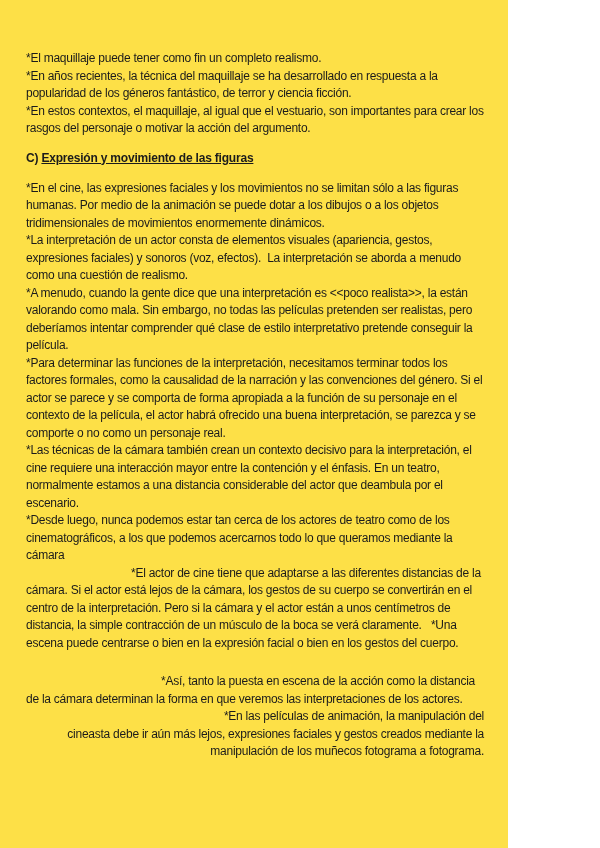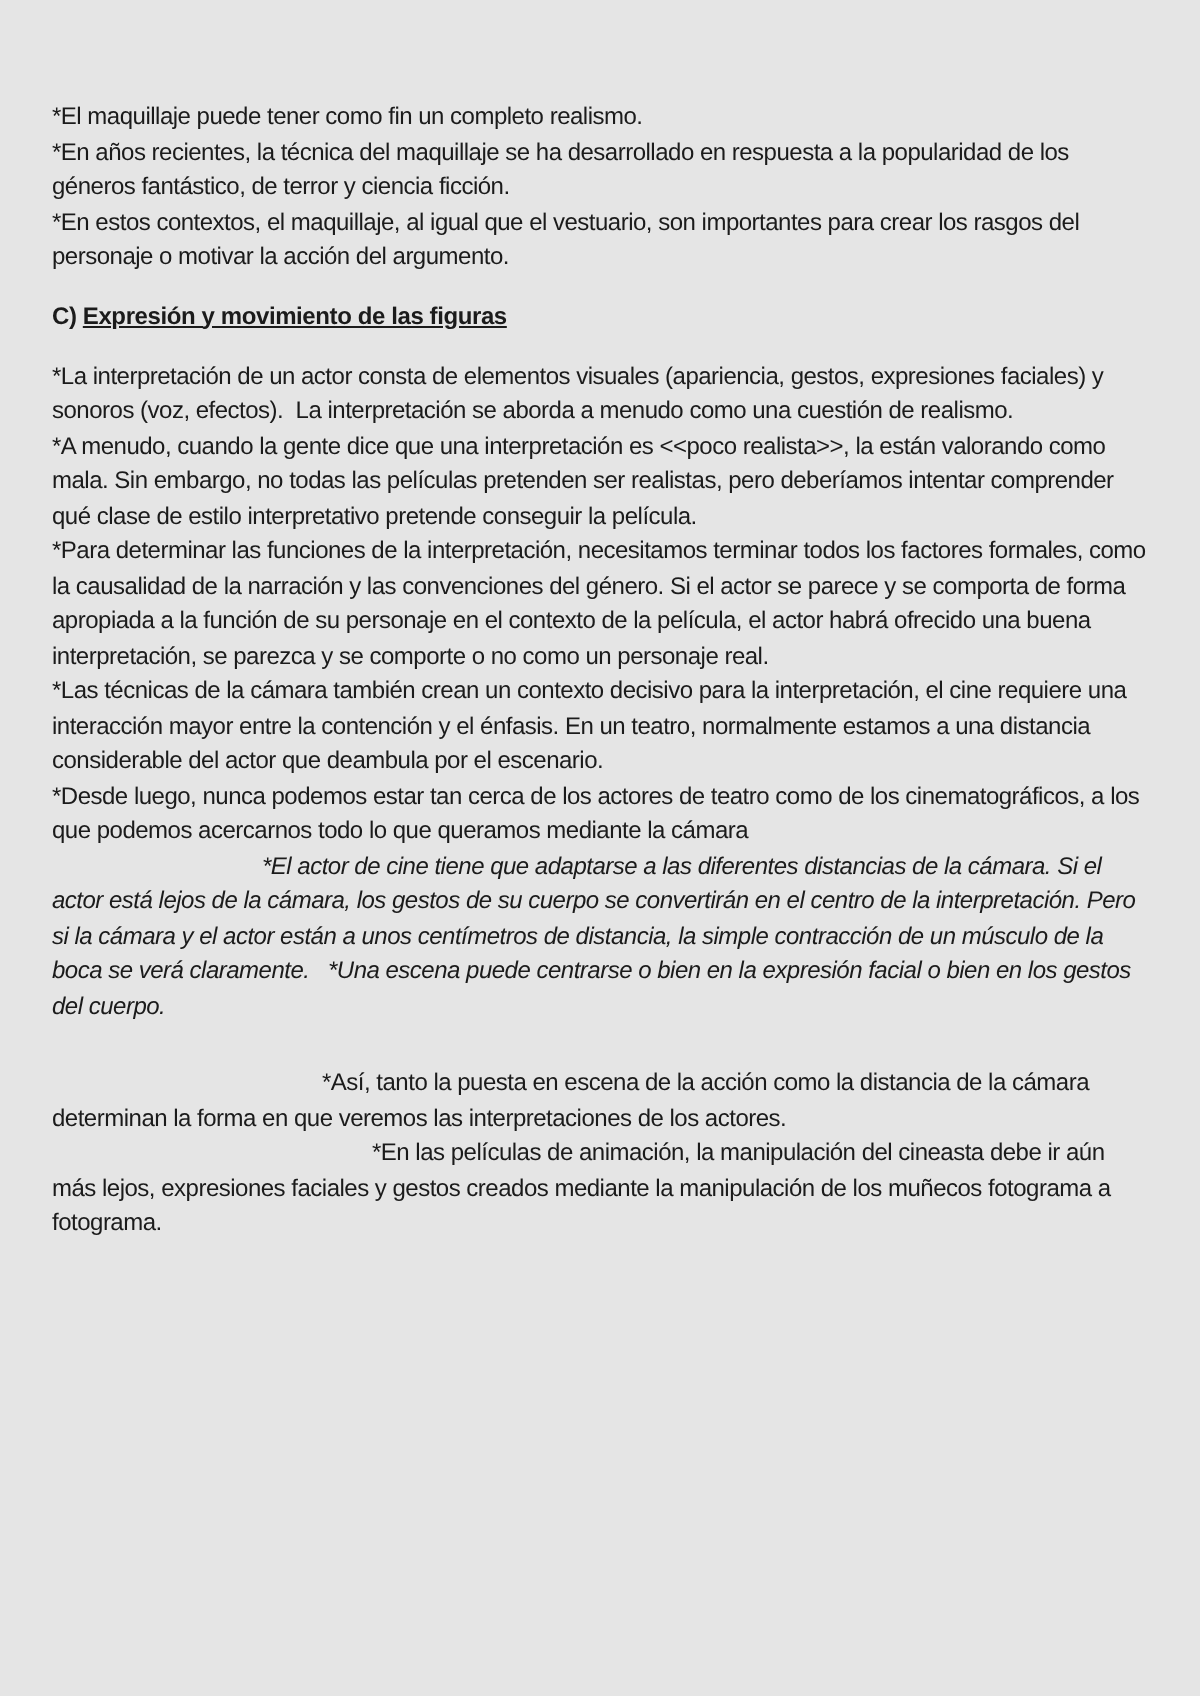--- a/index.html
+++ b/index.html
@@ -2,23 +2,23 @@
 <html><head>
 <meta charset="utf-8">
 <style>
   html, body {
     margin: 0;
     padding: 0;
     background: #ffffff;
   }
   .page {
     box-sizing: border-box;
-    width: 600px;
+    width: 508px;
     height: 848px;
-    background: #e5e5e5;
+    background: #fde047;
     padding: 50px 24px 0 26px;
     font-family: "Liberation Sans", sans-serif;
     font-size: 12px;
     line-height: 17.5px;
     color: #1b1b1b;
     letter-spacing: -0.25px;
     overflow: hidden;
   }
   .para {
     margin: 0;
@@ -27,40 +27,41 @@
   .section-heading {
     font-size: 12px;
     line-height: 19px;
     font-weight: bold;
     margin: 11px 0 12px 0;
     letter-spacing: -0.2px;
   }
   .heading-title {
     text-decoration: underline;
   }
-  .ti-1 { text-indent: 105px; font-style: italic; }
+  .ti-1 { text-indent: 105px; }
   .ti-2 { text-indent: 135px; margin-top: 21px; }
-  .ti-3 { text-indent: 160px; }
+  .ti-3 { text-indent: 160px; text-align: right; }
 </style>
 </head>
 <body>
 
 <div class="page">
 
   <div>
     <p class="para">*El maquillaje puede tener como fin un completo realismo.</p>
     <p class="para">*En años recientes, la técnica del maquillaje se ha desarrollado en respuesta a la popularidad de los géneros fantástico, de terror y ciencia ficción.</p>
     <p class="para">*En estos contextos, el maquillaje, al igual que el vestuario, son importantes para crear los rasgos del personaje o motivar la acción del argumento.</p>
   </div>
 
   <h2 class="section-heading">
     <span class="heading-prefix">C) </span><span class="heading-title">Expresión y movimiento de las figuras</span>
   </h2>
 
   <div>
+    <p class="para">*En el cine, las expresiones faciales y los movimientos no se limitan sólo a las figuras humanas. Por medio de la animación se puede dotar a los dibujos o a los objetos tridimensionales de movimientos enormemente dinámicos.</p>
     <p class="para">*La interpretación de un actor consta de elementos visuales (apariencia, gestos, expresiones faciales) y sonoros (voz, efectos).  La interpretación se aborda a menudo como una cuestión de realismo.</p>
     <p class="para">*A menudo, cuando la gente dice que una interpretación es &lt;&lt;poco realista&gt;&gt;, la están valorando como mala. Sin embargo, no todas las películas pretenden ser realistas, pero deberíamos intentar comprender qué clase de estilo interpretativo pretende conseguir la película.</p>
     <p class="para">*Para determinar las funciones de la interpretación, necesitamos terminar todos los factores formales, como la causalidad de la narración y las convenciones del género. Si el actor se parece y se comporta de forma apropiada a la función de su personaje en el contexto de la película, el actor habrá ofrecido una buena interpretación, se parezca y se comporte o no como un personaje real.</p>
     <p class="para">*Las técnicas de la cámara también crean un contexto decisivo para la interpretación, el cine requiere una interacción mayor entre la contención y el énfasis. En un teatro, normalmente estamos a una distancia considerable del actor que deambula por el escenario.</p>
     <p class="para">*Desde luego, nunca podemos estar tan cerca de los actores de teatro como de los cinematográficos, a los que podemos acercarnos todo lo que queramos mediante la cámara</p>
     <p class="para ti-1">*El actor de cine tiene que adaptarse a las diferentes distancias de la cámara. Si el actor está lejos de la cámara, los gestos de su cuerpo se convertirán en el centro de la interpretación. Pero si la cámara y el actor están a unos centímetros de distancia, la simple contracción de un músculo de la boca se verá claramente.   *Una escena puede centrarse o bien en la expresión facial o bien en los gestos del cuerpo.</p>
     <p class="para ti-2">*Así, tanto la puesta en escena de la acción como la distancia de la cámara determinan la forma en que veremos las interpretaciones de los actores.</p>
     <p class="para ti-3">*En las películas de animación, la manipulación del cineasta debe ir aún más lejos, expresiones faciales y gestos creados mediante la manipulación de los muñecos fotograma a fotograma.</p>
   </div>
 

